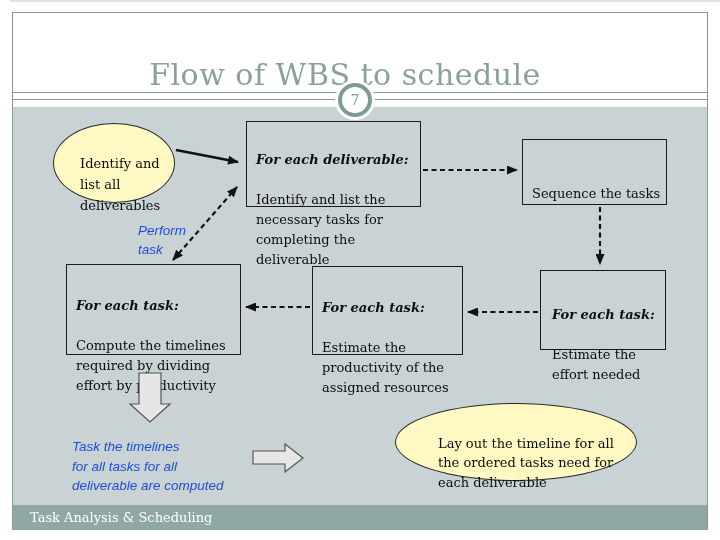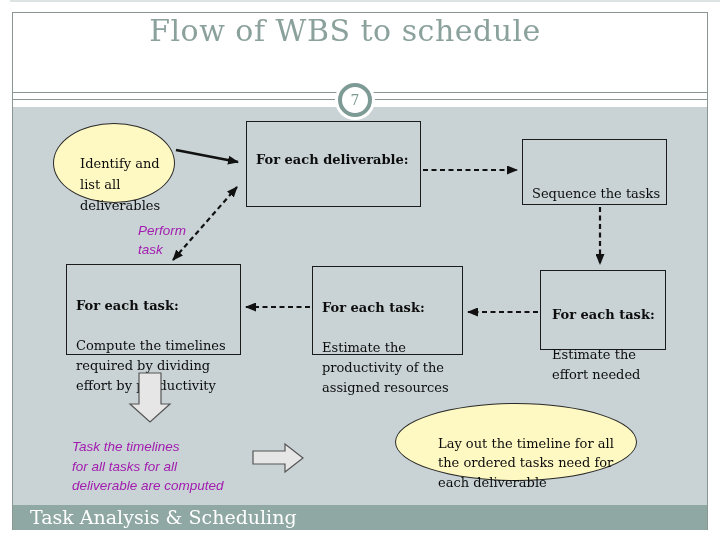--- a/index.html
+++ b/index.html
@@ -5,50 +5,50 @@
   * { margin:0; padding:0; box-sizing:border-box; }
   html,body { background:#fff; }
   .canvas {
     position:relative; width:720px; height:540px; background:#fff; overflow:hidden;
     font-family:"DejaVu Serif", serif;
   }
   .top-strip { position:absolute; left:10px; top:0; width:710px; height:2px; background:#dde2e2; }
   .header-box {
     position:absolute; left:12px; top:12px; width:696px; height:81px;
     background:#fff; border:1px solid #8a9694;
-    display:flex; align-items:flex-start; justify-content:center; padding-right:30px;
+    display:flex; align-items:flex-end; justify-content:center; padding-right:30px;
   }
   .slide-title {
     font-size:30px; font-weight:normal; color:#8ba19c; letter-spacing:0.5px;
     font-family:"DejaVu Serif", serif; white-space:nowrap;
   }
   .side-line { position:absolute; top:93px; width:1px; height:437px; background:#8a9694; }
   .side-line.left { left:12px; } .side-line.right { left:707px; }
   .h-line { position:absolute; top:99px; height:1px; background:#8a9694; }
   .h-line.seg-left { left:12px; width:326px; }
   .h-line.seg-right { left:372px; width:336px; }
   .content-bg { position:absolute; left:13px; top:107px; width:694px; height:398px; background:#c9d3d5; }
   .badge {
     position:absolute; left:338px; top:83px; width:34px; height:34px; border-radius:50%;
     background:#fff; border:4px solid #7e9a95; box-shadow:0 0 0 3px #fff;
     display:flex; align-items:center; justify-content:center;
     color:#7e9a95; font-size:14px;
   }
   .shape { position:absolute; color:#0d0d0d; font-size:13px; line-height:20px; white-space:pre-line; }
   .ellipse { background:#fef9c3; border:1px solid #2a2a2a; border-radius:50%; }
   .rect-box { border:1px solid #1b1b1b; background:transparent; }
-  .bh { font-weight:bold; white-space:pre-line; }
+  .bh { font-weight:bold; white-space:pre-line;font-style:italic; }
   .bb { white-space:pre-line; }
   .ital {
     position:absolute; font-family:"Liberation Sans", sans-serif; font-style:italic;
-    font-size:13.5px; color:#a21caf; line-height:19px; white-space:pre-line;
+    font-size:13.5px; color:#1d4ed8; line-height:19px; white-space:pre-line;
   }
   .footer-bar {
     position:absolute; left:13px; top:505px; width:694px; height:25px; background:#8fa8a3;
-    color:#fff; font-size:19px; line-height:25px; padding-left:17px;
+    color:#fff; font-size:13px; line-height:25px; padding-left:17px;
   }
   svg.overlay { position:absolute; left:0; top:0; width:720px; height:540px; pointer-events:none; }
 </style>
 </head>
 <body>
 
 <div class="canvas">
 
   <div class="top-strip"></div>
 
@@ -68,20 +68,23 @@
   </div>
 
   <div class="shape ellipse" style="left:53px; top:123px; width:122px; height:80px; padding:8px 0 0 26px; line-height:21px;">
     <span class="bb">Identify and
 list all
 deliverables</span>
   </div>
 
   <div class="shape rect-box" style="left:246px; top:121px; width:175px; height:86px; padding:8px 4px 0 9px;">
     <div class="bh">For each deliverable:</div>
+    <div class="bb">Identify and list the
+necessary tasks for
+completing the deliverable</div>
   </div>
 
   <div class="shape rect-box" style="left:522px; top:139px; width:145px; height:66px; display:flex; align-items:flex-end; padding-left:9px;">
     <span>Sequence the tasks</span>
   </div>
 
   <div class="ital" style="left:138px; top:221px;">Perform
 task</div>
 
   <div class="shape rect-box" style="left:66px; top:264px; width:175px; height:91px; padding:11px 4px 0 9px;">

